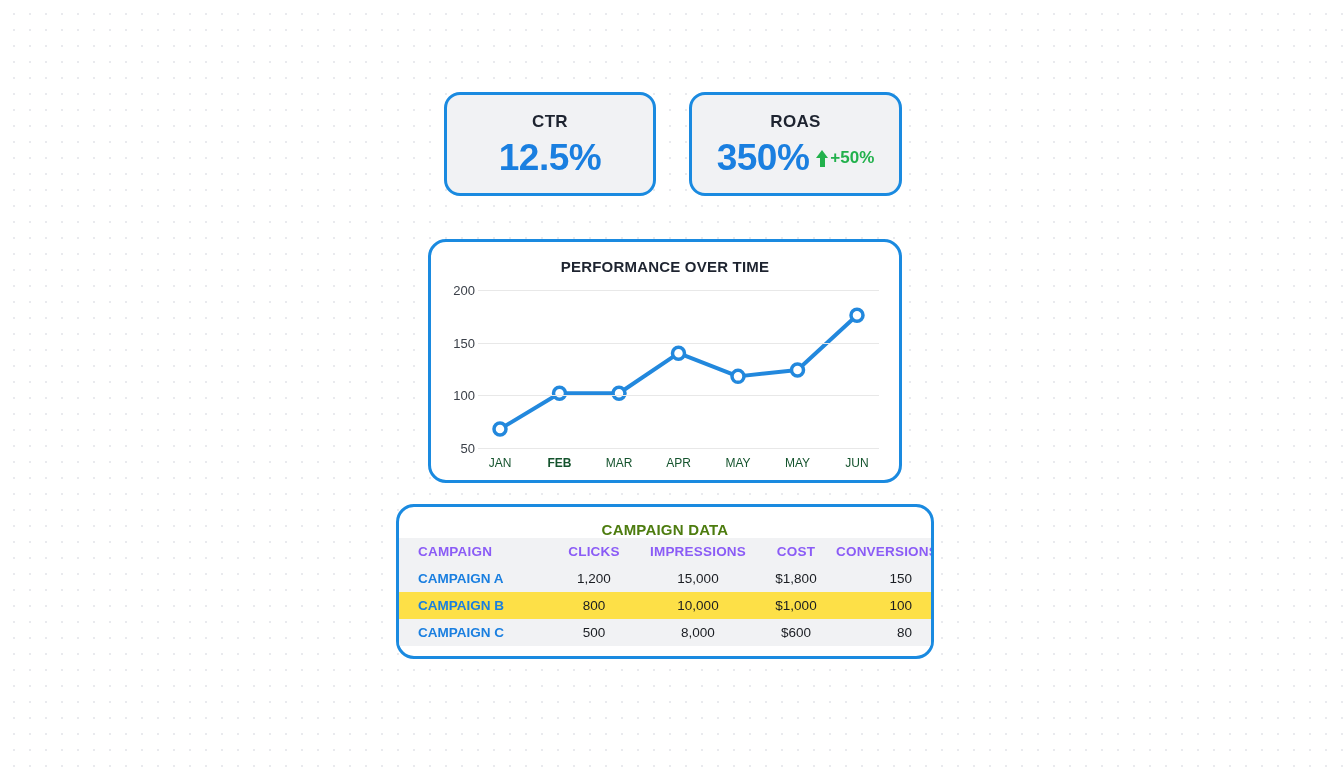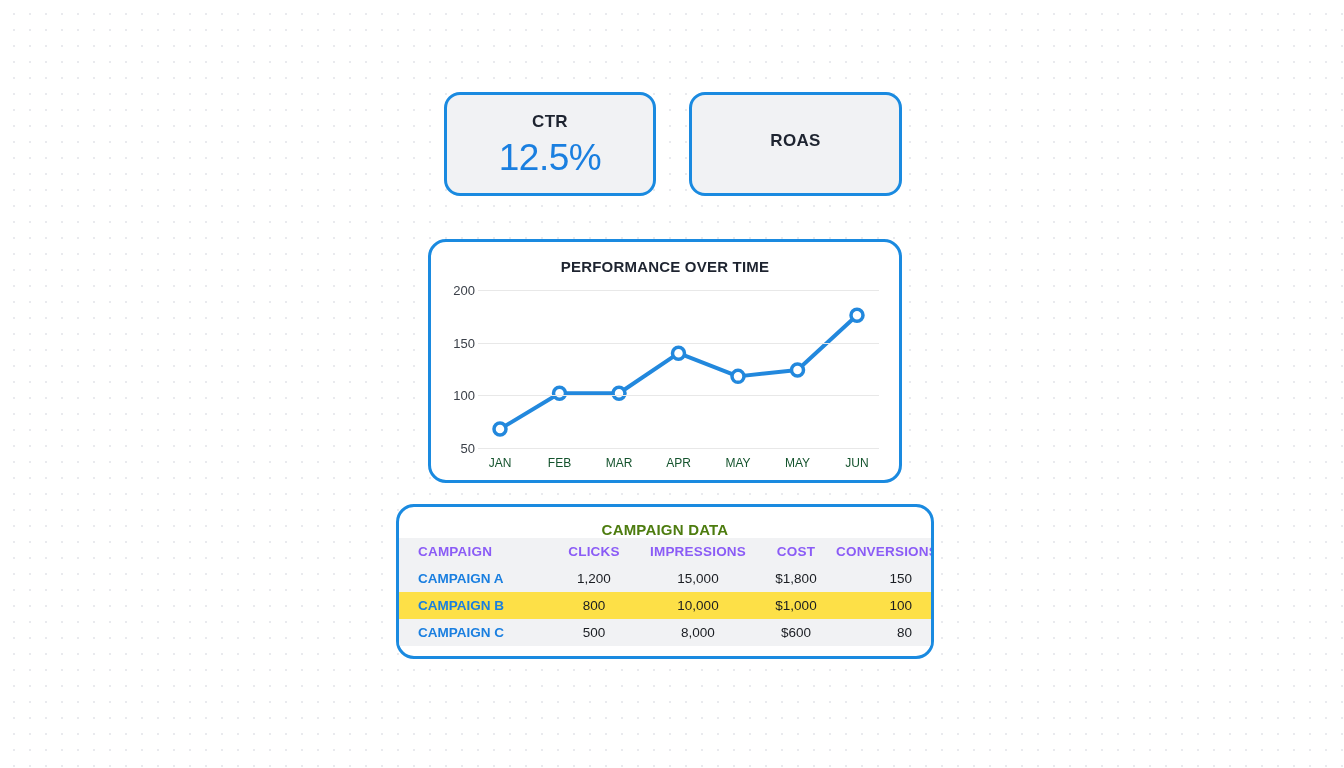--- a/index.html
+++ b/index.html
@@ -45,21 +45,21 @@
     margin-bottom: 7px;
   }
   .kpi-value-row {
     display: flex;
     align-items: center;
     justify-content: center;
     gap: 7px;
   }
   .kpi-value {
     font-size: 37px;
-    font-weight: normal;
+    font-weight: bold;
     color: #1a7fe0;
     line-height: 1;
     letter-spacing: -0.5px;
     text-align: center;
   }
   .kpi-delta {
     display: flex;
     align-items: center;
     gap: 1px;
     color: #22b14c;
@@ -199,20 +199,27 @@
 
   <div class="kpi-card" id="kpi-ctr">
     <div class="kpi-label">CTR</div>
     <div class="kpi-value-row">
       <span class="kpi-value">12.5%</span>
     </div>
   </div>
 
   <div class="kpi-card" id="kpi-roas">
     <div class="kpi-label">ROAS</div>
+    <div class="kpi-value-row">
+      <span class="kpi-value">350%</span>
+      <span class="kpi-delta">
+        <span class="arrow-up"></span>
+        <span>+50%</span>
+      </span>
+    </div>
   </div>
 
   <div id="chart-card">
     <div class="chart-title">PERFORMANCE OVER TIME</div>
     <div class="plot" id="plot-area">
       <svg class="chart-svg" id="chart-svg" viewBox="0 0 401 158" preserveAspectRatio="none">
           <polyline points="22,139.04 81.5,103.22666666666666 141,103.22666666666666 200.5,63.2 260,86.37333333333333 319.5,80.05333333333333 379,25.28" fill="none" stroke="#2288dd" stroke-width="4" stroke-linecap="round" stroke-linejoin="round"></polyline>
           <circle cx="22" cy="139.04" r="6" fill="#ffffff" stroke="#2288dd" stroke-width="3.5"></circle>
           <circle cx="81.5" cy="103.22666666666666" r="6" fill="#ffffff" stroke="#2288dd" stroke-width="3.5"></circle>
           <circle cx="141" cy="103.22666666666666" r="6" fill="#ffffff" stroke="#2288dd" stroke-width="3.5"></circle>
@@ -223,21 +230,21 @@
         </svg>
     <div class="gridline" style="top: 0px;"></div>
         <div class="ytick" style="top: 0px;">200</div>
         <div class="gridline" style="top: 52.6667px;"></div>
         <div class="ytick" style="top: 52.6667px;">150</div>
         <div class="gridline" style="top: 105.333px;"></div>
         <div class="ytick" style="top: 105.333px;">100</div>
         <div class="gridline" style="top: 158px;"></div>
         <div class="ytick" style="top: 158px;">50</div>
         <div class="xtick" style="left: 22px;">JAN</div>
-        <div class="xtick" style="left: 81.5px;">FEB</div>
+        <div class="xtick" style="left: 81.5px; font-weight: bold;">FEB</div>
         <div class="xtick" style="left: 141px;">MAR</div>
         <div class="xtick" style="left: 200.5px;">APR</div>
         <div class="xtick" style="left: 260px;">MAY</div>
         <div class="xtick" style="left: 319.5px;">MAY</div>
         <div class="xtick" style="left: 379px;">JUN</div>
       </div>
   </div>
 
   <div id="table-card">
     <div class="table-title">CAMPAIGN DATA</div>

